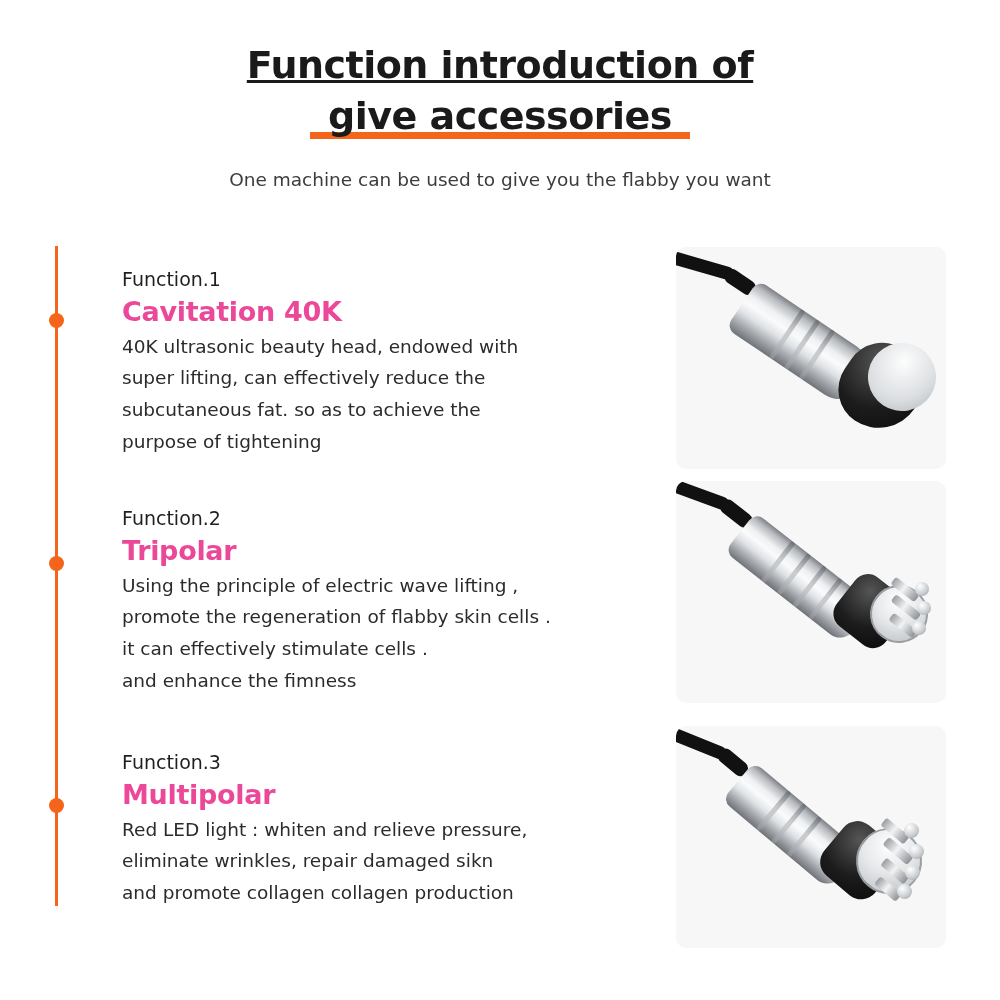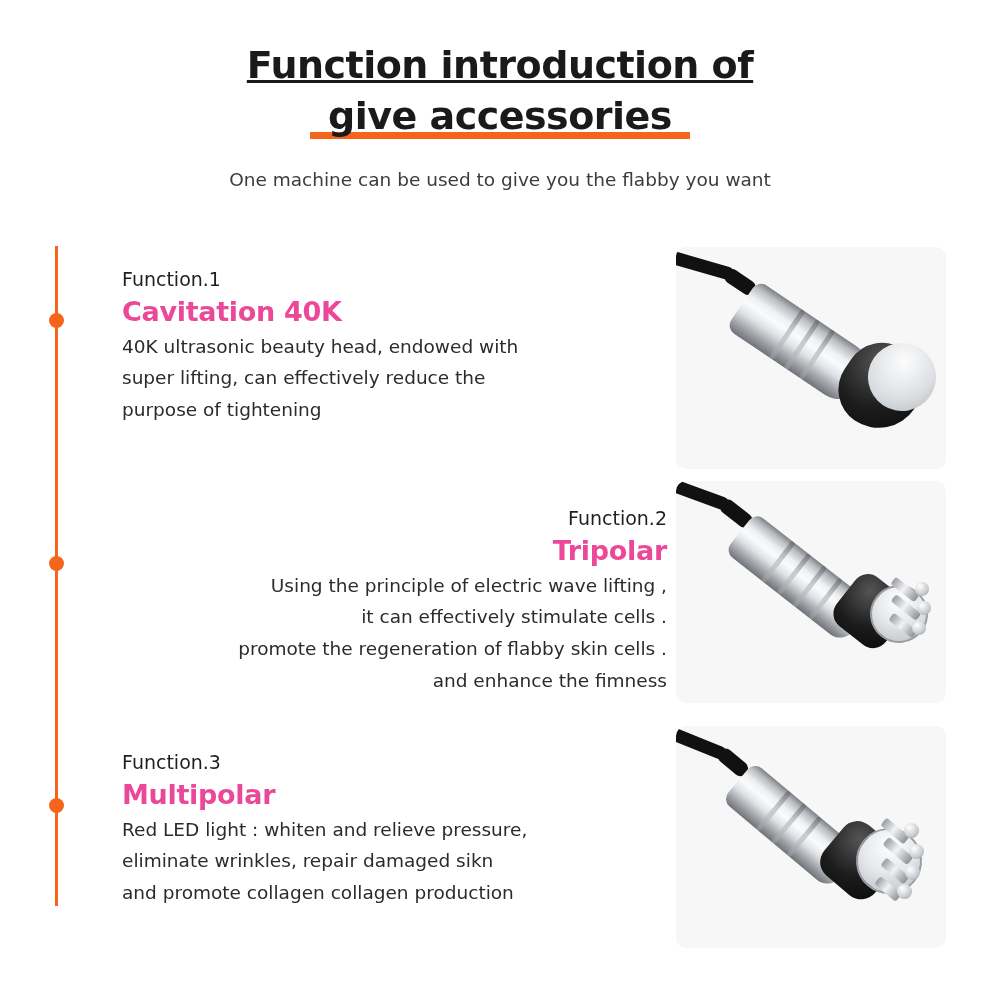--- a/index.html
+++ b/index.html
@@ -78,21 +78,21 @@
   .dot-1 { top: 77px; }
   .dot-2 { top: 320px; }
   .dot-3 { top: 562px; }
 
   .block {
     position: absolute;
     left: 122px;
     width: 545px;
   }
   .block-1 { top: 32px; }
-  .block-2 { top: 271px; text-align: right; }
+  .block-2 { top: 271px; }
   .block-3 { top: 515px; }
 
   .fn-label {
     font-size: 19px;
     color: #1f1f1f;
     margin-bottom: 6px;
   }
   .fn-title {
     font-size: 27px;
     font-weight: bold;
@@ -189,31 +189,32 @@
   <div class="dot dot-1"></div>
   <div class="dot dot-2"></div>
   <div class="dot dot-3"></div>
 
   <div class="block block-1">
     <div class="fn-label">Function.1</div>
     <div class="fn-title">Cavitation 40K</div>
     <div class="fn-desc">
       <div>40K ultrasonic beauty head, endowed with</div>
       <div>super lifting, can effectively reduce the</div>
+      <div>subcutaneous fat. so as to achieve the</div>
       <div>purpose of tightening</div>
     </div>
   </div>
 
   <div class="block block-2">
     <div class="fn-label">Function.2</div>
     <div class="fn-title">Tripolar</div>
     <div class="fn-desc">
       <div>Using the principle of electric wave lifting ,</div>
+      <div>promote the regeneration of flabby skin cells .</div>
       <div>it can effectively stimulate cells .</div>
-      <div>promote the regeneration of flabby skin cells .</div>
       <div>and enhance the fimness</div>
     </div>
   </div>
 
   <div class="block block-3">
     <div class="fn-label">Function.3</div>
     <div class="fn-title">Multipolar</div>
     <div class="fn-desc">
       <div>Red LED light : whiten and relieve pressure,</div>
       <div>eliminate wrinkles, repair damaged sikn</div>

